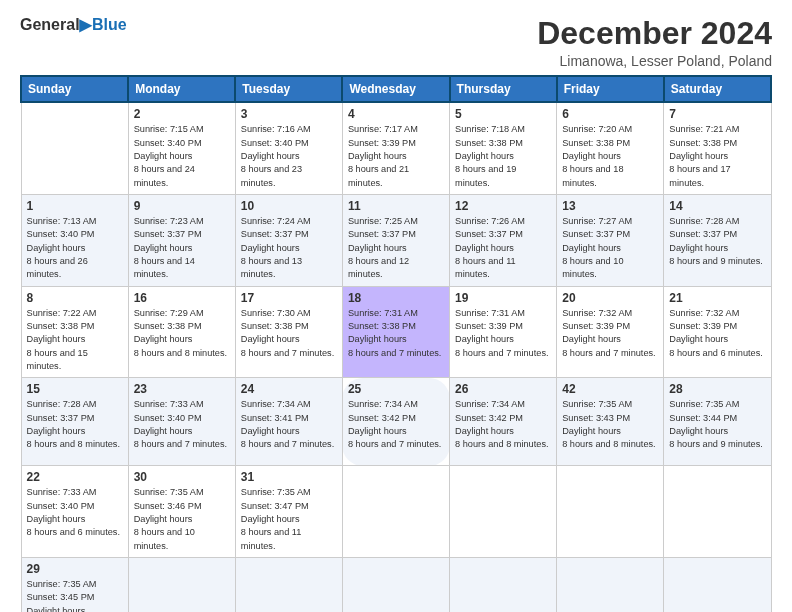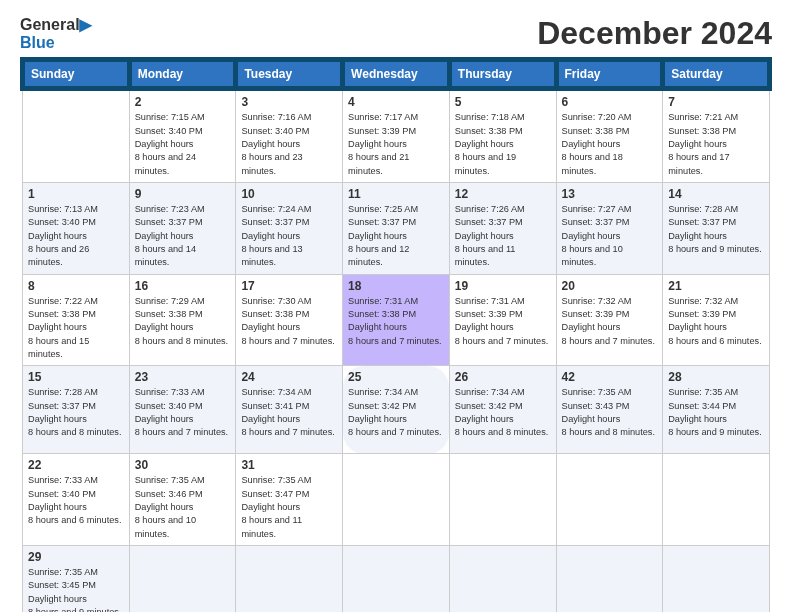--- a/index.html
+++ b/index.html
@@ -46,21 +46,21 @@
       border-collapse: collapse;
       table-layout: fixed;
     }
     .calendar th {
       background-color: #2e74c0;
       color: #fff;
       font-size: 12px;
       font-weight: bold;
       text-align: left;
       padding: 5px 6px;
-      border: 5px solid #0c4a6e;
+      border: 2px solid #0c4a6e;
     }
     .calendar td {
       vertical-align: top;
       font-size: 9.5px;
       color: #333;
       padding: 4px 5px;
       border: 1px solid #ccc;
       height: 88px;
       background: #fff;
     }
@@ -81,27 +81,28 @@
       line-height: 1.45;
       color: #333;
     }
   </style>
 </head>
 <body>
 
 <div class="page">
   <div class="header">
     <div class="logo">
-  <div style="display:flex;flex-direction:column;line-height:1.1">
+  <div style="display:flex;flex-direction:row;line-height:1.1">
     <span style="font-size:16px;font-weight:bold;color:#333;">General<span style="color:#1a6fb5;">▶</span></span>
     <span style="font-size:16px;font-weight:bold;color:#1a6fb5;">Blue</span>
   </div>
 </div>
     <div class="title-block">
       <div class="month-title">December 2024</div>
+      <div class="location">Limanowa, Lesser Poland, Poland</div>
     </div>
   </div>
 
   <table class="calendar">
     <thead>
       <tr>
         <th>Sunday</th>
         <th>Monday</th>
         <th>Tuesday</th>
         <th>Wednesday</th>

